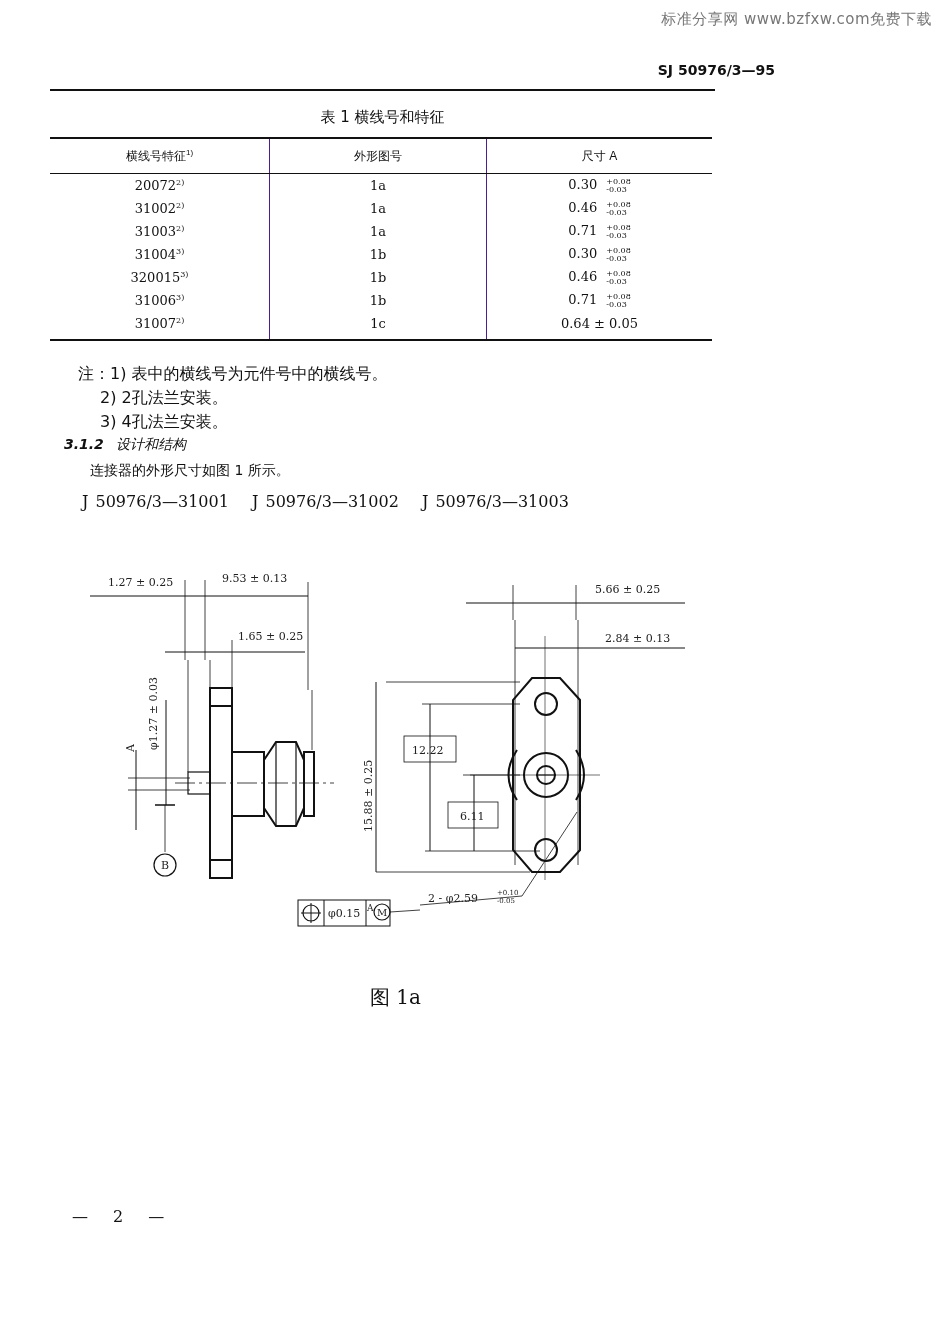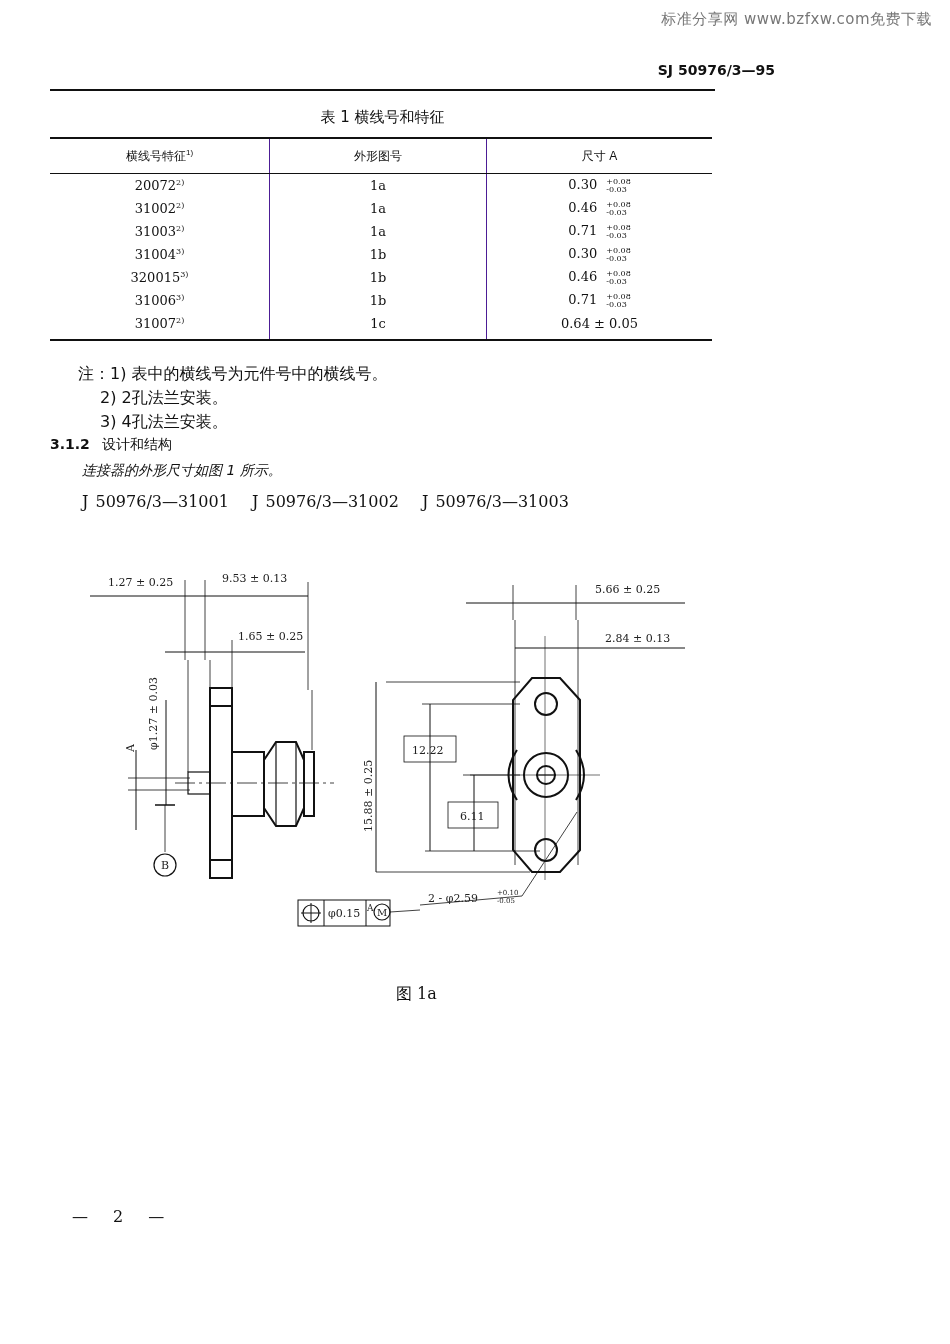--- a/index.html
+++ b/index.html
@@ -20,28 +20,28 @@
   table.spec td { height: 23px; text-align: center; padding: 0; }
   table.spec th + th, table.spec td + td { border-left: 1px solid #4c1d95; }
   table.spec tr:last-child td { border-bottom: 2px solid #111; padding-bottom: 4px; }
   table.spec .c1 { width: 217px; } table.spec .c2 { width: 214px; }
   .sup { font-size: 8px; vertical-align: super; }
   .tol { display: inline-block; vertical-align: middle; font-size: 8px; line-height: 8px;
          text-align: left; margin-left: 9px; }
   .notes { left: 78px; top: 362px; font-size: 16px; line-height: 24px;
            font-family: "DejaVu Sans", sans-serif; }
   .notes .indent { padding-left: 22px; }
-  .section { left: 50px; top: 436px; font-size: 14px; font-family: "DejaVu Sans", sans-serif; }
+  .section { left: 64px; top: 436px; font-size: 14px; font-family: "DejaVu Sans", sans-serif; font-style: italic; }
   .section .num { font-weight: bold; margin-right: 12px; }
-  .para { left: 82px; top: 462px; font-size: 14px; font-family: "DejaVu Sans", sans-serif; font-style: italic; }
+  .para { left: 90px; top: 462px; font-size: 14px; font-family: "DejaVu Sans", sans-serif; }
   .parts { left: 82px; top: 492px; font-size: 16px; word-spacing: 2px; }
   .parts span { margin-right: 16px; }
   svg.drawing { position: absolute; left: 0; top: 540px; }
   .dim { font-size: 11px; font-family: "DejaVu Serif", serif; fill: #222; }
-  .fig-caption { left: 370px; top: 984px; font-size: 16px; margin-left: 26px; }
+  .fig-caption { left: 370px; top: 984px; font-size: 20px; }
   .page-num { left: 72px; top: 1207px; font-size: 16px; letter-spacing: 10px; }
 </style>
 </head>
 <body>
 
 <div class="abs watermark">标准分享网 www.bzfxw.com免费下载</div>
 <div class="abs doc-header">SJ 50976/3—95</div>
 <div class="abs hr-top"></div>
 <div class="abs table-title">表 1  横线号和特征</div>
 

